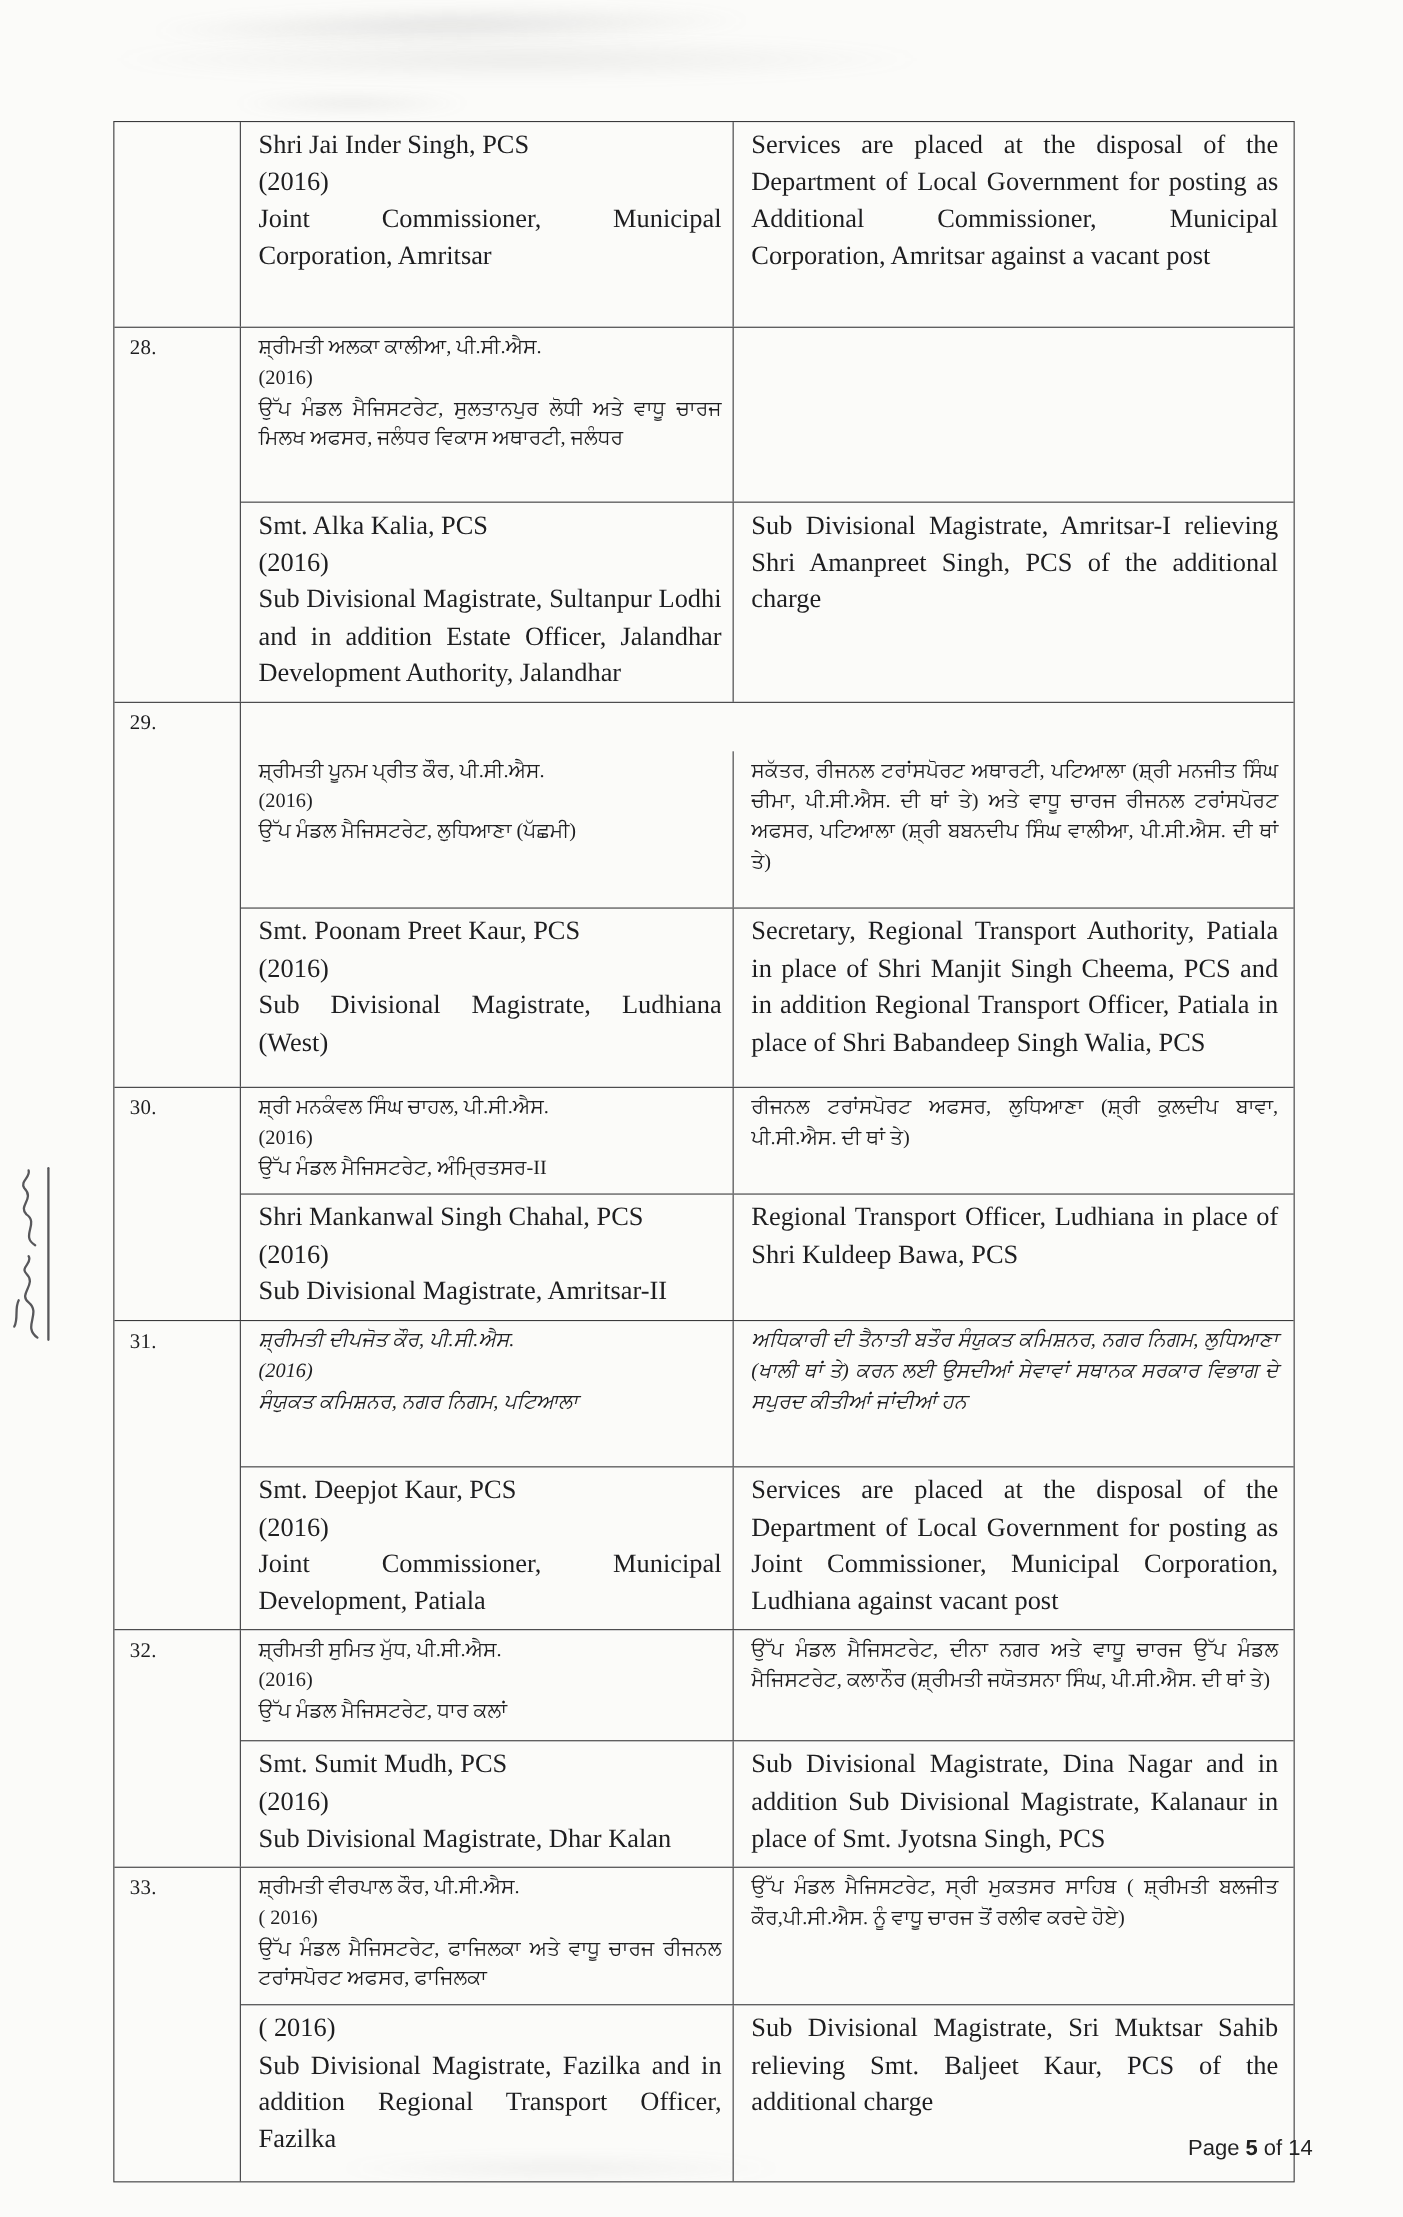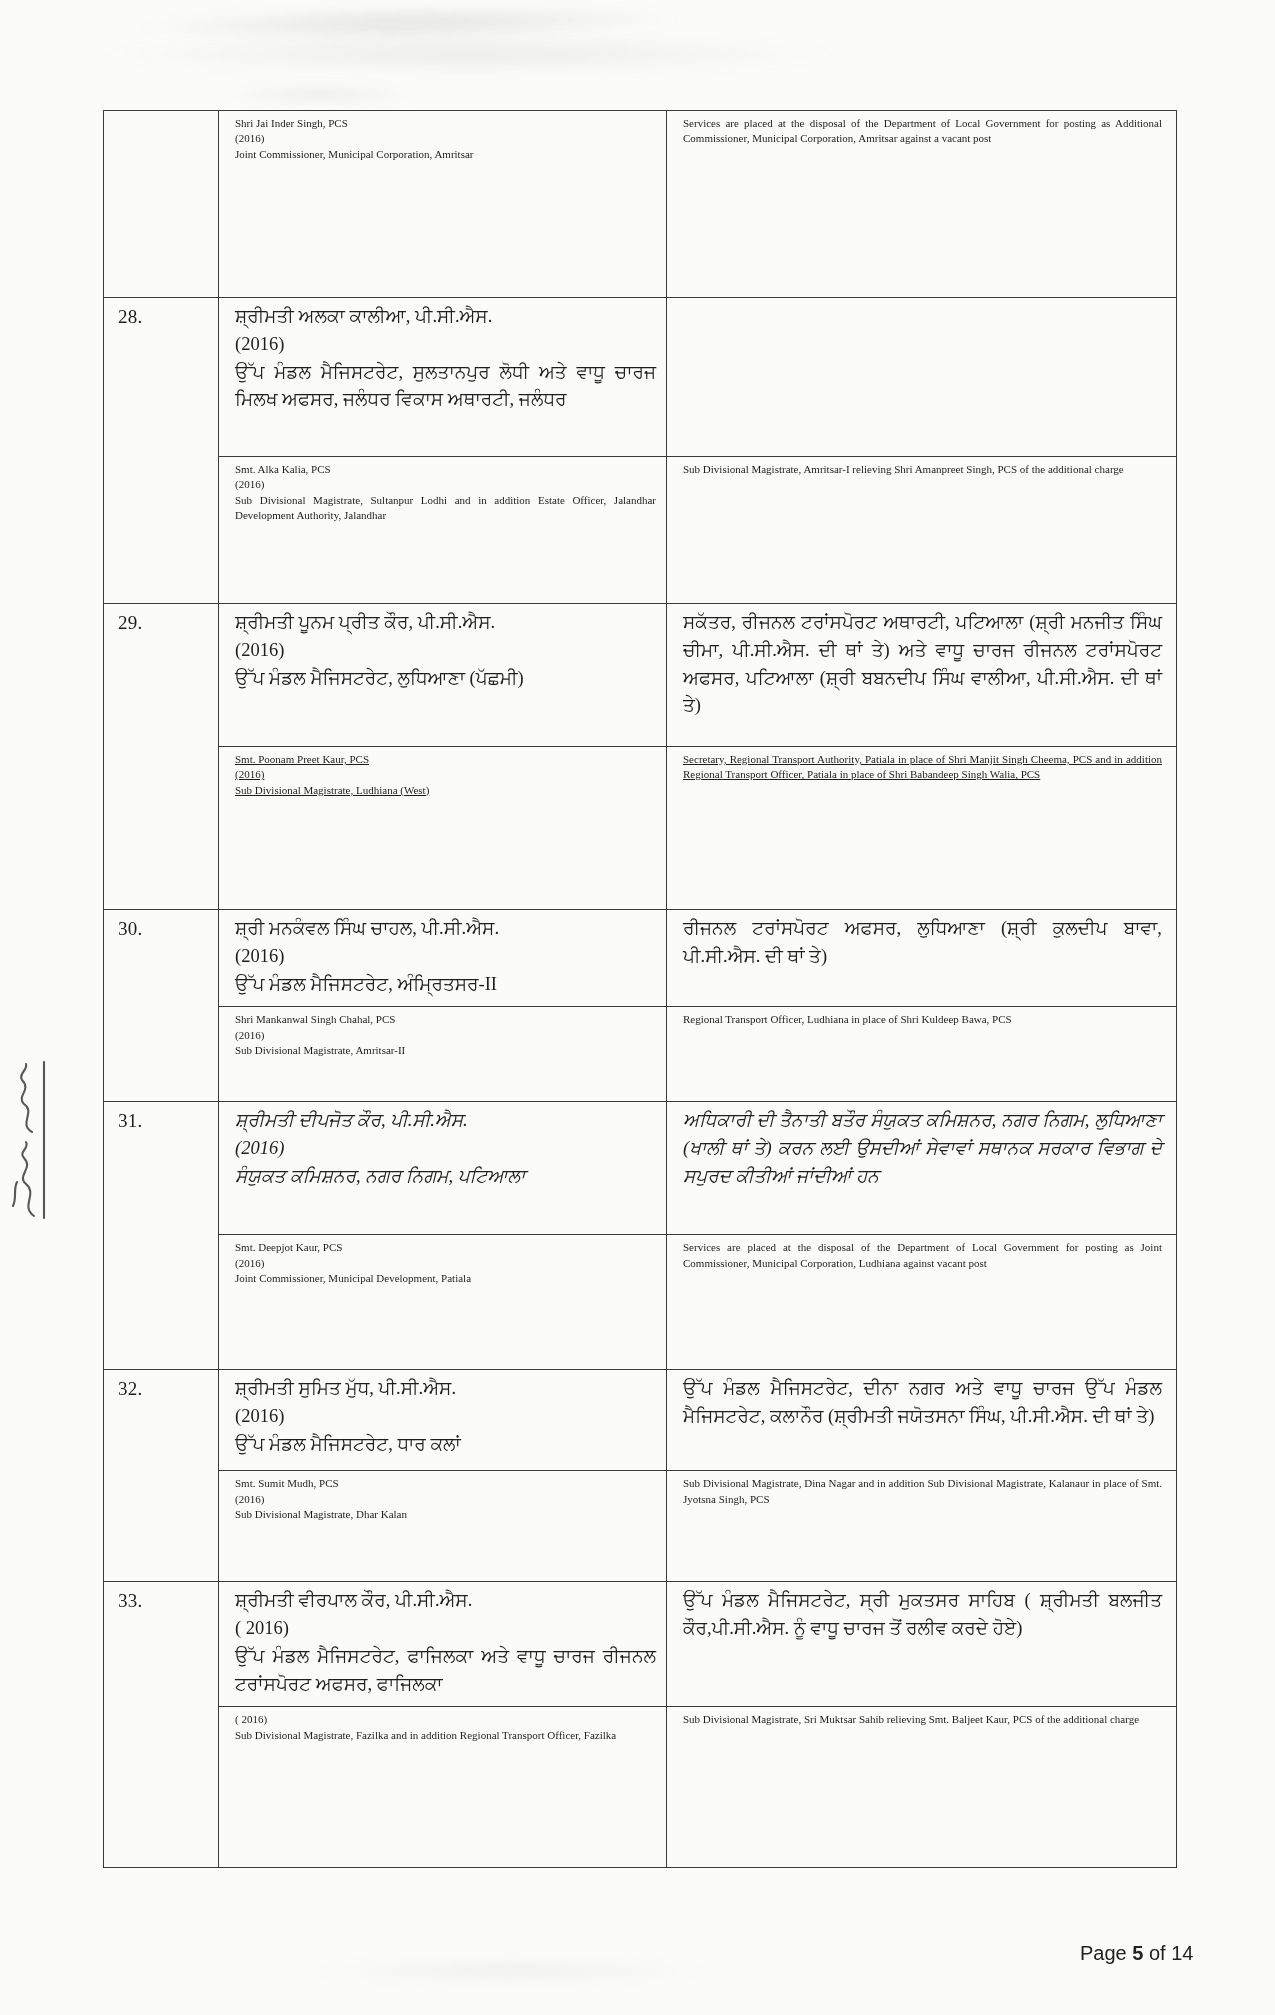--- a/index.html
+++ b/index.html
@@ -39,21 +39,21 @@
     width:448px;flex:0 0 448px;
     border-right:1.6px solid #3a3a3c;
     padding:5px 10px 8px 16px;
     box-sizing:border-box;
   }
   .order-cell{
     flex:1;min-width:0;
     padding:5px 14px 8px 16px;
     text-align:justify;
   }
-  .en{font-size:11px;line-height:1.4;}
+  .en{font-size:24px;line-height:1.4;}
   .pa{font-size:18.5px;line-height:1.5;}
   .officer-cell .line{display:block;}
   .officer-cell .desig{text-align:justify;}
   .order-cell .order-text{display:block;}
 
   
   .margin-note{position:absolute;left:4px;top:1056px;width:52px;height:168px;opacity:.85;}
 
   
   .footer{
@@ -111,31 +111,31 @@
           <div class="order-cell">
             <span class="order-text">Sub Divisional Magistrate, Amritsar-I relieving Shri Amanpreet Singh, PCS of the additional charge</span>
           </div>
         </div>
       </div>
     </div>
 
     <div class="group">
       <div class="num-cell">29.</div>
       <div class="cells">
-        <div class="sub-row pa" style="min-height:142px;">
+        <div class="sub-row pa" style="min-height:142px;margin-top:44px;">
           <div class="officer-cell">
             <span class="line">ਸ਼੍ਰੀਮਤੀ ਪੂਨਮ ਪ੍ਰੀਤ ਕੌਰ, ਪੀ.ਸੀ.ਐਸ.</span>
             <span class="line">(2016)</span>
             <span class="line desig">ਉੱਪ ਮੰਡਲ ਮੈਜਿਸਟਰੇਟ, ਲੁਧਿਆਣਾ (ਪੱਛਮੀ)</span>
           </div>
           <div class="order-cell">
             <span class="order-text">ਸਕੱਤਰ, ਰੀਜਨਲ ਟਰਾਂਸਪੋਰਟ ਅਥਾਰਟੀ, ਪਟਿਆਲਾ (ਸ਼੍ਰੀ ਮਨਜੀਤ ਸਿੰਘ ਚੀਮਾ, ਪੀ.ਸੀ.ਐਸ. ਦੀ ਥਾਂ ਤੇ) ਅਤੇ ਵਾਧੂ ਚਾਰਜ ਰੀਜਨਲ ਟਰਾਂਸਪੋਰਟ ਅਫਸਰ, ਪਟਿਆਲਾ (ਸ਼੍ਰੀ ਬਬਨਦੀਪ ਸਿੰਘ ਵਾਲੀਆ, ਪੀ.ਸੀ.ਐਸ. ਦੀ ਥਾਂ ਤੇ)</span>
           </div>
         </div>
-        <div class="sub-row en" style="min-height:162px;text-decoration:underline;">
+        <div class="sub-row en" style="min-height:162px;">
           <div class="officer-cell">
             <span class="line">Smt. Poonam Preet Kaur, PCS</span>
             <span class="line">(2016)</span>
             <span class="line desig">Sub Divisional Magistrate, Ludhiana (West)</span>
           </div>
           <div class="order-cell">
             <span class="order-text">Secretary, Regional Transport Authority, Patiala in place of Shri Manjit Singh Cheema, PCS and in addition Regional Transport Officer, Patiala in place of Shri Babandeep Singh Walia, PCS</span>
           </div>
         </div>
       </div>

